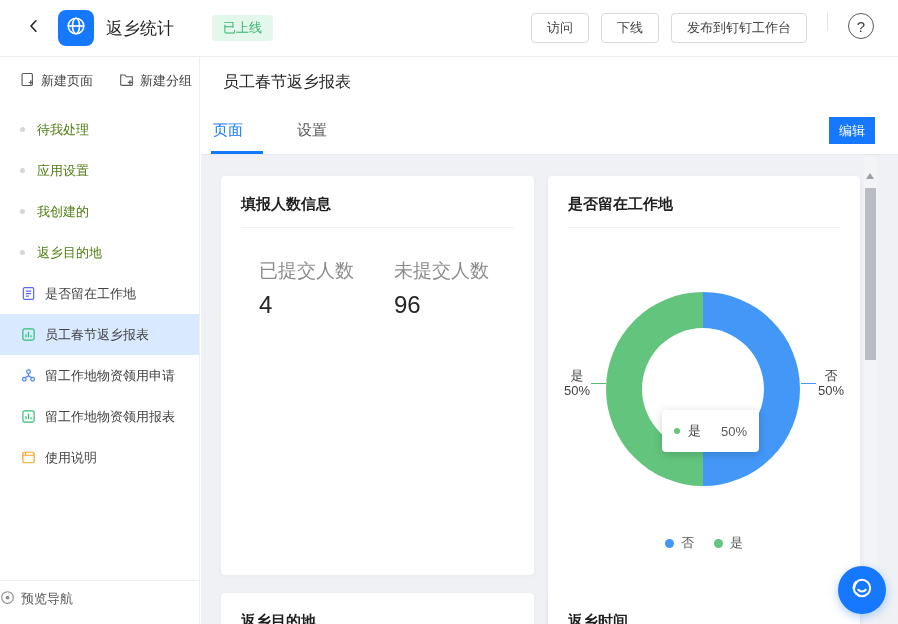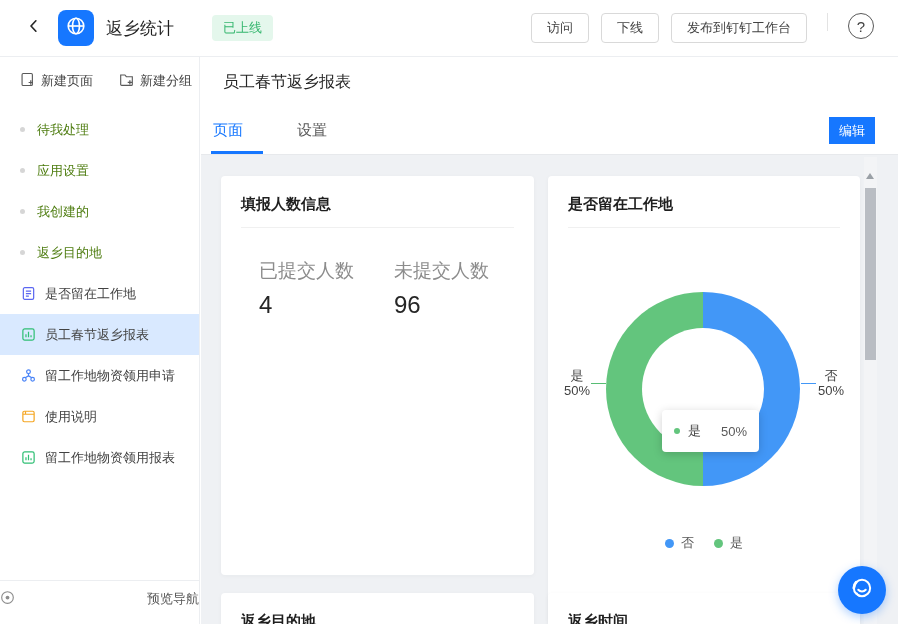--- a/index.html
+++ b/index.html
@@ -31,21 +31,21 @@
   .sb-action:first-child { margin-left:20px; }
   .sb-action:last-child { margin-left:26px; }
   .sb-list { flex:0 0 auto; }
   .sb-item { height:41px; display:flex; align-items:center; padding:0 12px 0 20px; font-size:13px;
     color:#424242; cursor:pointer; white-space:nowrap; }
   .sb-item.disabled { color:#4d7c0f; cursor:default; }
   .sb-item .bullet { width:5px; height:5px; border-radius:50%; background:#d6d6d6; margin-right:12px; }
   .sb-item .sb-icon { width:16px; height:16px; margin-right:9px; display:flex; align-items:center; justify-content:center; }
   .sb-item.selected { background:#d9e9ff; }
   .sb-footer { margin-top:auto; border-top:1px solid #eceef1; height:44px; display:flex;
-    align-items:flex-start; justify-content:space-between; padding-top:9px; gap:6px; font-size:13px; color:#595959; cursor:pointer; }
+    align-items:flex-start; justify-content:flex-start; padding-top:9px; gap:6px; font-size:13px; color:#595959; cursor:pointer; }
 
   
   .main { position:absolute; left:201px; top:57px; right:0; bottom:0; }
   .main-header { position:relative; height:98px; background:#fff; border-bottom:1px solid #e7e9ec; }
   .page-title { position:absolute; left:22px; top:15px; font-size:16px; color:#262626; font-weight:500; }
   .tabs { position:absolute; left:12px; bottom:0; display:flex; gap:40px; }
   .tab { position:relative; font-size:15px; color:#595959; padding:0 14px 14px 0; cursor:pointer; }
   .tab.active { color:#1677ff; }
   .tab.active::after { content:""; position:absolute; left:-2px; right:-6px; bottom:0; height:3px; background:#1677ff; }
   .edit-btn { position:absolute; right:23px; top:60px; width:46px; height:27px; background:#1677ff;
@@ -195,35 +195,35 @@
               <circle cx="8" cy="4" r="2"></circle>
               <circle cx="3.6" cy="12" r="1.9"></circle>
               <circle cx="12.4" cy="12" r="1.9"></circle>
               <path d="M8 6v2.4M8 8.4L4.4 10.4M8 8.4l3.6 2"></path>
             </svg>
         </span>
         <span>留工作地物资领用申请</span>
       </div>
       <div class="sb-item">
         <span class="sb-icon">
+          <svg width="15" height="15" viewBox="0 0 16 16" fill="none" stroke="#2fbf74" stroke-width="1.3">
+              <rect x="2" y="2" width="12" height="12" rx="2"></rect>
+              <path d="M5.3 11V7.6M8 11V5M10.7 11V8.8"></path>
+            </svg>
+        </span>
+        <span>留工作地物资领用报表</span>
+      </div>
+      <div class="sb-item">
+        <span class="sb-icon">
           <svg width="15" height="15" viewBox="0 0 16 16" fill="none" stroke="#f5a623" stroke-width="1.3">
               <rect x="2" y="2.4" width="12" height="11.2" rx="1.5"></rect>
               <path d="M2 5.6h12M4.8 2.4v3.2"></path>
             </svg>
         </span>
         <span>使用说明</span>
-      </div>
-      <div class="sb-item">
-        <span class="sb-icon">
-          <svg width="15" height="15" viewBox="0 0 16 16" fill="none" stroke="#2fbf74" stroke-width="1.3">
-              <rect x="2" y="2" width="12" height="12" rx="2"></rect>
-              <path d="M5.3 11V7.6M8 11V5M10.7 11V8.8"></path>
-            </svg>
-        </span>
-        <span>留工作地物资领用报表</span>
       </div>
     </div>
 
     <div class="sb-footer">
       <span>
         <svg width="15" height="15" viewBox="0 0 16 16" fill="none" stroke="#8c8c8c" stroke-width="1.2">
             <circle cx="8" cy="8" r="6.2"></circle>
             <circle cx="8" cy="8" r="2" fill="#8c8c8c" stroke="none"></circle>
           </svg>
       </span>

